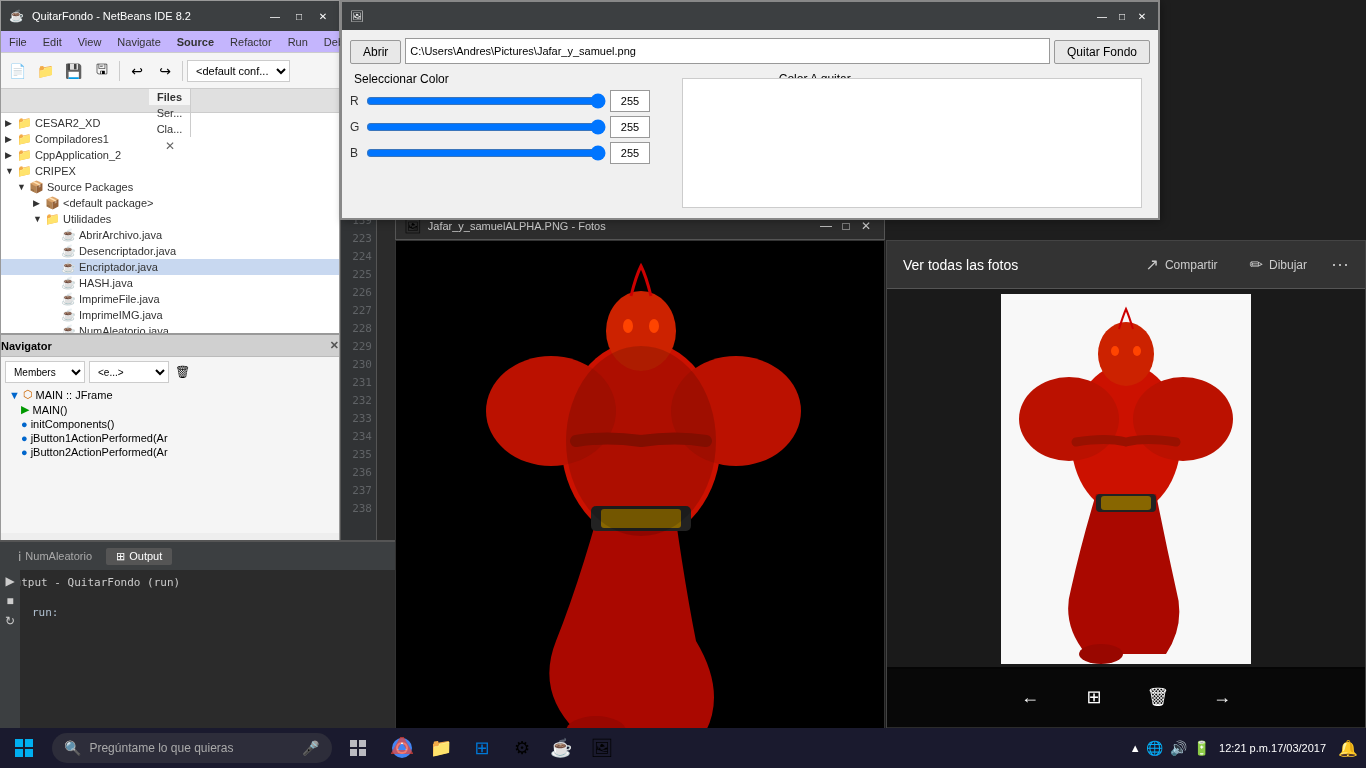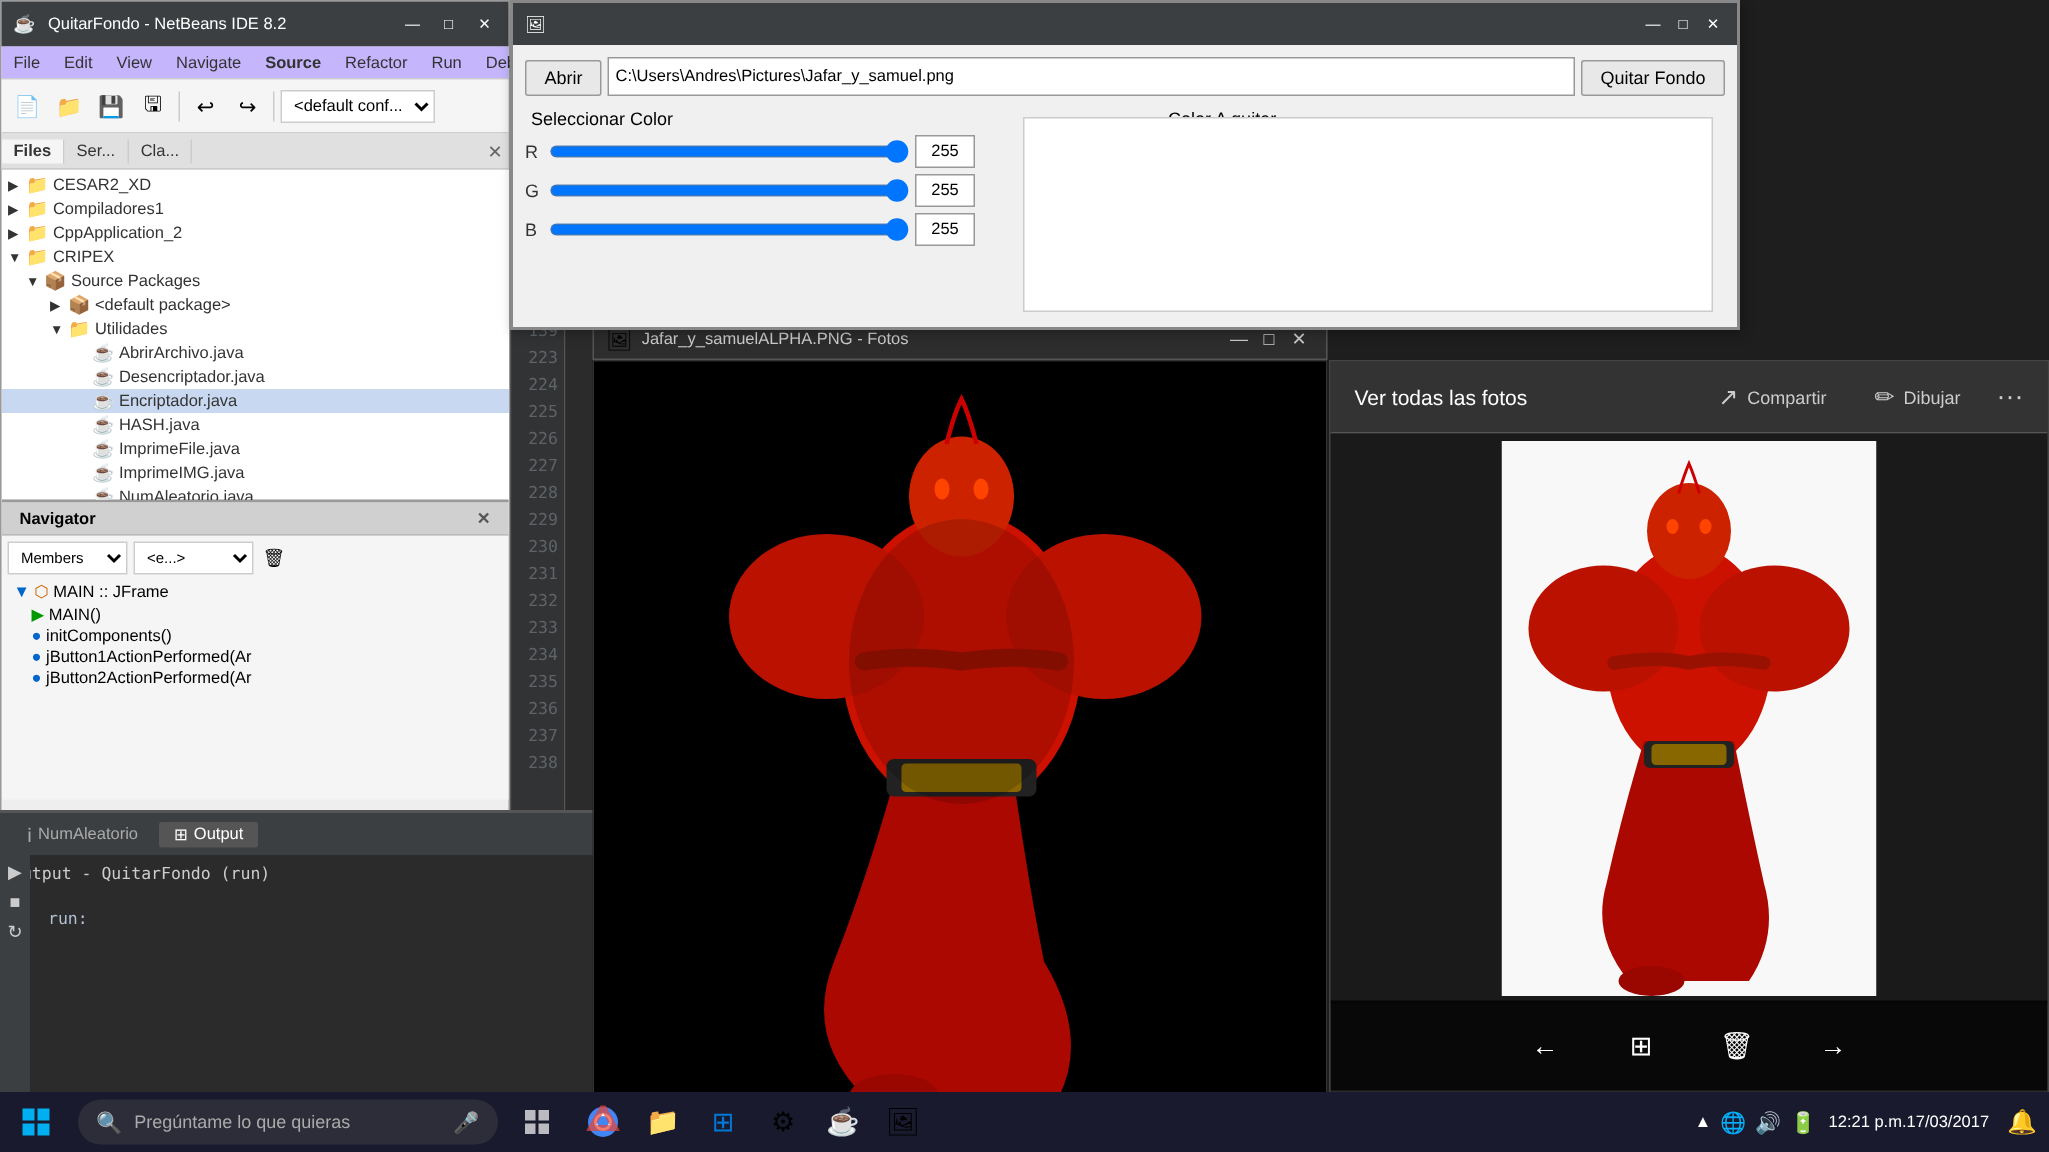--- a/index.html
+++ b/index.html
@@ -57,21 +57,21 @@
       border-bottom: 1px solid #ccc; padding: 0 4px; gap: 2px;
     }
     .nb-tool-btn {
       width: 26px; height: 26px; display: flex; align-items: center; justify-content: center;
       border: 1px solid transparent; border-radius: 2px; cursor: pointer; font-size: 14px;
     }
     .nb-toolbar-sep { width: 1px; height: 20px; background: #ccc; margin: 0 2px; }
     .nb-tab-close { font-size: 9px; color: #666; }
     .nb-panel-tabs {
       height: 24px; background: #e0e0e0; display: flex; align-items: center;
-      border-bottom: 1px solid #ccc; font-size: 11px;
+      border-bottom: 1px solid #ccc; font-size: 11px; flex-direction: column;
     }
     .nb-panel-tab {
       padding: 2px 8px; cursor: pointer; color: #333; border-right: 1px solid #ccc;
     }
     .nb-panel-tab.active { background: #f5f5f5; font-weight: bold; }
 
     .nb-tree {
       flex: 1; overflow-y: auto; background: white; padding: 2px 0;
     }
     .tree-item {
@@ -81,21 +81,21 @@
     .tree-item.selected { background: #c8d8f0; }
     .tree-item .tree-icon { margin-right: 3px; font-size: 12px; }
     .tree-item .tree-toggle { width: 12px; display: inline-block; font-size: 9px; }
 
     
     .nb-navigator {
       height: 200px; border-top: 2px solid #999; background: #f5f5f5;
     }
     .nb-nav-header {
       height: 22px; background: #d0d0d0; display: flex; align-items: center;
-      padding: 0 12px; font-size: 11px; font-weight: bold; border-bottom: 1px solid #bbb;
+      padding: 0 0; font-size: 11px; font-weight: bold; border-bottom: 1px solid #bbb;
     }
     .nb-nav-content { padding: 4px; }
     .nb-nav-filter {
       display: flex; align-items: center; gap: 4px; margin-bottom: 4px;
     }
     .nb-nav-filter select {
       font-size: 10px; border: 1px solid #ccc; background: white;
     }
     .nb-nav-list { font-size: 11px; }
     .nb-nav-item {

